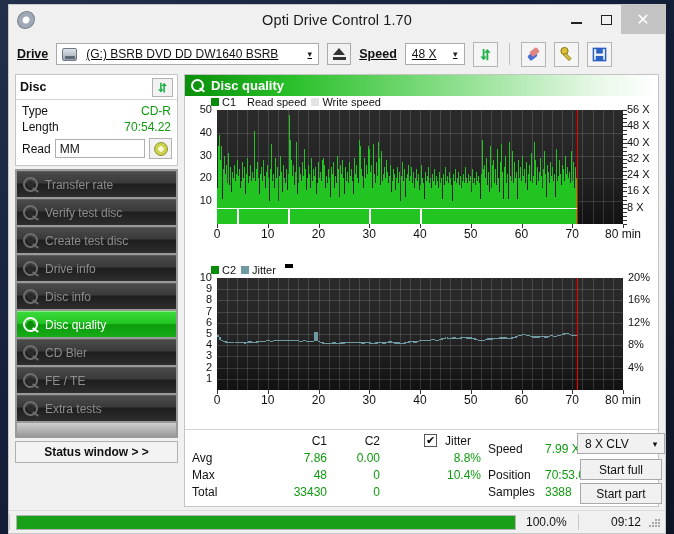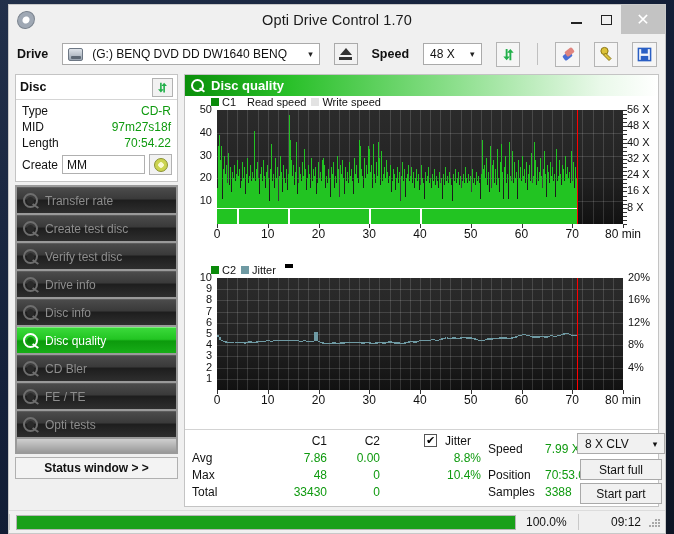--- a/index.html
+++ b/index.html
@@ -53,21 +53,21 @@
   .wbtn.close{width:44px;background:#c3c3c3;color:#fff;font-size:16px;font-weight:300;}
   
   .menubar{
     height:23px;flex:0 0 23px;display:flex;align-items:center;
     padding-left:10px;gap:3px;background:#f0f0f0;
   }
   .menuitem{font-size:12.5px;color:#111;padding:3px 8px;}
   
   .drivebar{
     height:40px;flex:0 0 40px;display:flex;align-items:center;
-    padding:0 8px;gap:14px;background:#f0f0f0;
+    padding:0 8px;gap:8px;background:#f0f0f0;text-decoration:underline;
   }
   .lbl{font-size:12.5px;font-weight:bold;color:#111;}
   .combo{
     height:22px;border:1px solid #aaa;background:#fff;display:flex;align-items:center;
     font-size:12px;color:#111;box-sizing:border-box;position:relative;
   }
   .combo .cval{padding:0 6px;white-space:nowrap;overflow:hidden;}
   .combo .carrow{
     margin-left:auto;width:17px;height:100%;display:flex;align-items:center;justify-content:center;
     font-size:9px;color:#222;
@@ -247,21 +247,21 @@
         </div>
       <div class="wbtn close">✕</div>
     </div>
   </div>
 
 
   <div class="drivebar">
     <div class="lbl">Drive</div>
     <div class="combo" id="drive-combo">
       <div class="dicon"></div>
-      <div class="cval">(G:)   BENQ DVD DD DW1640 BENQ</div>
+      <div class="cval">(G:)   BSRB DVD DD DW1640 BSRB</div>
       <div class="carrow">▾</div>
     </div>
     <div class="eject" style="position:relative;flex-direction:column;gap:2px;">
       <i></i>
       <span style="display:block;width:13px;height:3px;background:#333;"></span>
     </div>
     <div class="lbl">Speed</div>
     <div class="combo" id="speed-combo">
       <div class="cval">48 X</div>
       <div class="carrow">▾</div>
@@ -307,49 +307,45 @@
               <path d="M11 14 L11 6 L13.5 6 L10 2 L6.5 6 L9 6 L9 14 Z" fill="#22b04a"></path>
             </svg>
           </div>
         </div>
         <div style="padding:3px 0 0 0;">
           <div class="drow">
             <span class="k">Type</span>
             <span class="v">CD-R</span>
           </div>
           <div class="drow">
-            <span class="k">MID</span>
-            <span class="v">97m27s18f</span>
-          </div>
-          <div class="drow">
             <span class="k">Length</span>
             <span class="v">70:54.22</span>
           </div>
         </div>
         <div class="labelrow">
-          <span class="k">Create</span>
+          <span class="k">Read</span>
           <div class="labelinput">MM</div>
           <div class="discbtn">
             <div class="cd"></div>
           </div>
         </div>
       </div>
 
       <div class="navwrap">
         <div class="navbtn">
           <span class="navico"></span>
           <span>Transfer rate</span>
         </div>
         <div class="navbtn">
           <span class="navico"></span>
-          <span>Create test disc</span>
+          <span>Verify test disc</span>
         </div>
         <div class="navbtn">
           <span class="navico"></span>
-          <span>Verify test disc</span>
+          <span>Create test disc</span>
         </div>
         <div class="navbtn">
           <span class="navico"></span>
           <span>Drive info</span>
         </div>
         <div class="navbtn">
           <span class="navico"></span>
           <span>Disc info</span>
         </div>
         <div class="navbtn active">
@@ -359,21 +355,21 @@
         <div class="navbtn">
           <span class="navico"></span>
           <span>CD Bler</span>
         </div>
         <div class="navbtn">
           <span class="navico"></span>
           <span>FE / TE</span>
         </div>
         <div class="navbtn">
           <span class="navico"></span>
-          <span>Opti tests</span>
+          <span>Extra tests</span>
         </div>
         <div class="navfill"></div>
       </div>
 
       <div class="statuswin">Status window &gt; &gt;</div>
     </div>
 
     <div class="rightcol">
       <div class="qhead">
         <span class="qico"></span>

